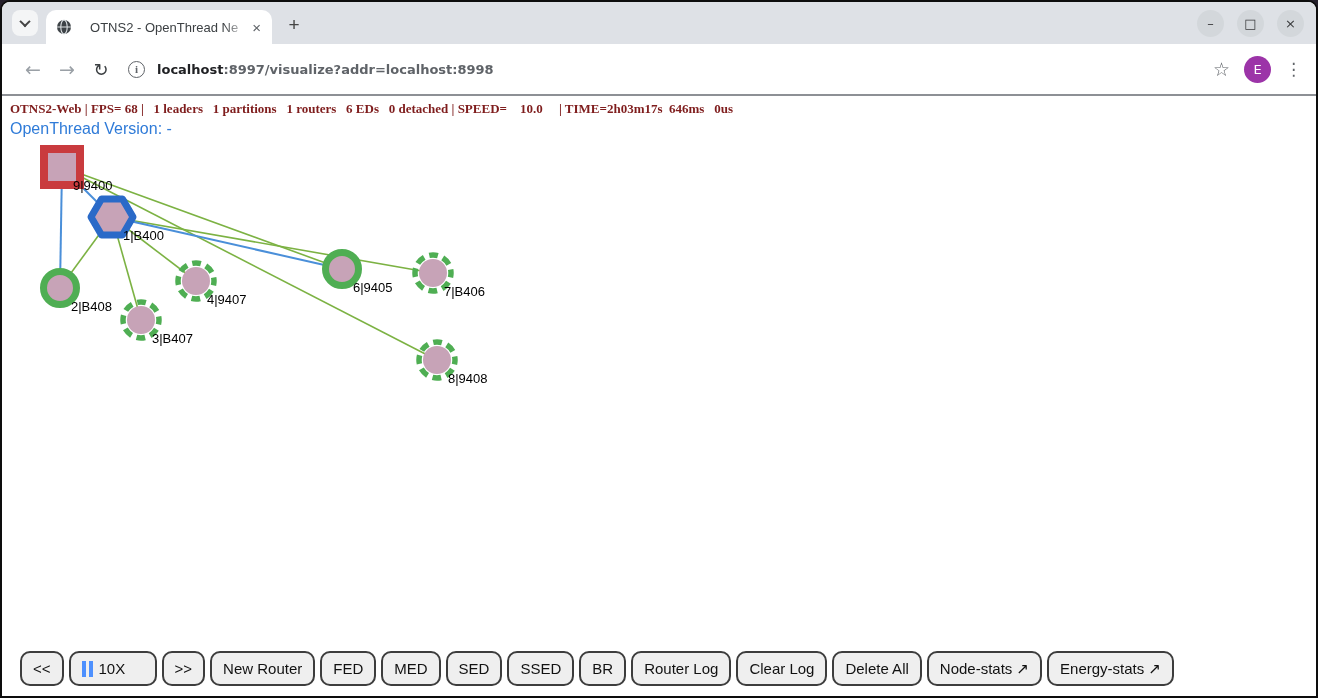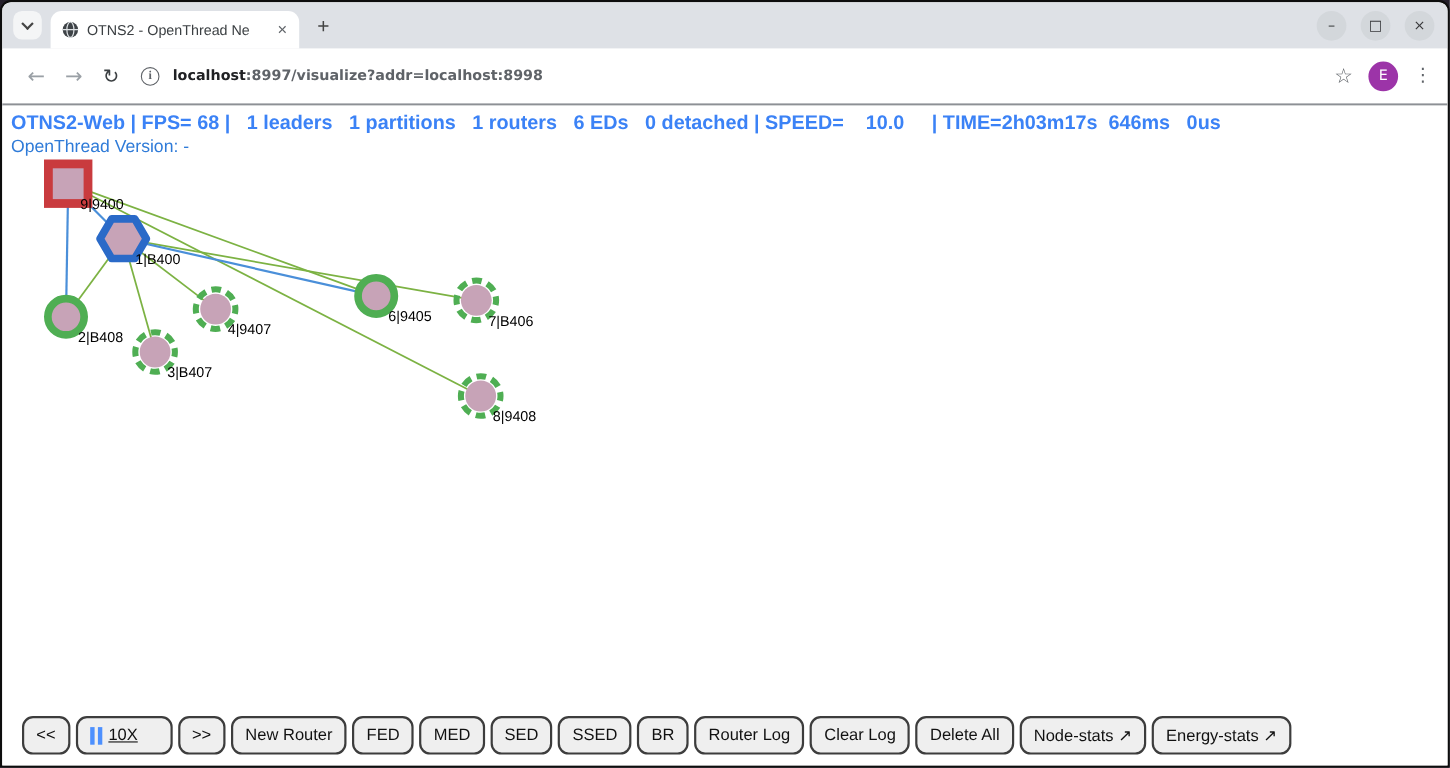--- a/index.html
+++ b/index.html
@@ -23,21 +23,21 @@
     width:8px; height:8px; border-right:2px solid #444; border-bottom:2px solid #444;
     transform:rotate(45deg) translate(-1px,-1px);
   }
   .tab{
     width:226px; height:34px; background:#fff; border-radius:10px 10px 0 0;
     margin-left:8px; display:flex; align-items:center; padding:0 8px 0 10px;
     font-size:13px; color:#3c4043; position:relative;
   }
   .tab-title{ flex:1; white-space:nowrap; overflow:hidden; margin-left:7px;
     -webkit-mask-image:linear-gradient(90deg,#000 85%,transparent); 
-    mask-image:linear-gradient(90deg,#000 85%,transparent); }
+    mask-image:linear-gradient(90deg,#000 85%,transparent);text-align:center; }
   .tab-close{ font-size:15px; color:#5f6368; padding:0 3px; cursor:pointer; }
   .favicon{ width:16px; height:16px; flex-shrink:0; }
   .newtab{
     width:28px; height:28px; margin:0 0 5px 8px; border-radius:50%;
     display:flex; align-items:center; justify-content:center;
     font-size:19px; color:#444; cursor:pointer;
   }
   .win-controls{ position:absolute; right:12px; top:8px; display:flex; gap:13px; }
   .win-btn{
     width:27px; height:27px; border-radius:50%; background:#d3d7db;
@@ -66,40 +66,40 @@
   .avatar{
     width:27px; height:27px; border-radius:50%; background:#9c34a8; color:#fff;
     font-size:13px; display:flex; align-items:center; justify-content:center;
     margin-right:14px; cursor:pointer;
   }
   .menu-dots{ font-size:17px; color:#5f6368; cursor:pointer; }
   
   .content{ position:relative; flex:1; background:#fff; overflow:hidden; }
   .hud{ position:absolute; top:5px; left:8px; z-index:3; }
   .status-line{
-    font-family:Liberation Sans, sans-serif;
-    font-size:18px; font-weight:bold; color:#3b82f6; white-space:pre;
+    font-family:Liberation Serif, serif;
+    font-size:13px; font-weight:bold; color:#7f1d1d; white-space:pre;
   }
   .version-link{ font-size:16px; color:#2f7bd8; margin-top:3px; display:inline-block;
     cursor:pointer; text-decoration:none; }
   #graph-svg{ position:absolute; top:0; left:0; }
   
   .sim-toolbar{
     position:absolute; left:18px; bottom:10px; display:flex; gap:5px; z-index:4;
     font-family:"Liberation Sans","DejaVu Sans",sans-serif;
   }
   .sim-btn{
     height:35px; background:#efefef; border:2.5px solid #3d3d3d; border-radius:10px;
     font-size:15px; color:#111; padding:0 11px; display:flex; align-items:center;
     cursor:pointer; white-space:pre; font-family:inherit;
   }
   .sim-btn .label{ pointer-events:none; }
   .pause-icon{ display:flex; gap:3px; margin-right:6px; }
   .pause-icon i{ display:block; width:4px; height:16px; background:#4d90fe; }
-  .sim-btn.speed{ min-width:88px; justify-content:flex-start;text-decoration:underline; }
+  .sim-btn.speed{ min-width:88px; justify-content:flex-start; }
 </style>
 </head>
 <body>
 
 <div class="window">
 
   <div class="tabstrip">
     <div class="tab-chevron-btn">
       <span class="chevron-down"></span>
     </div>

